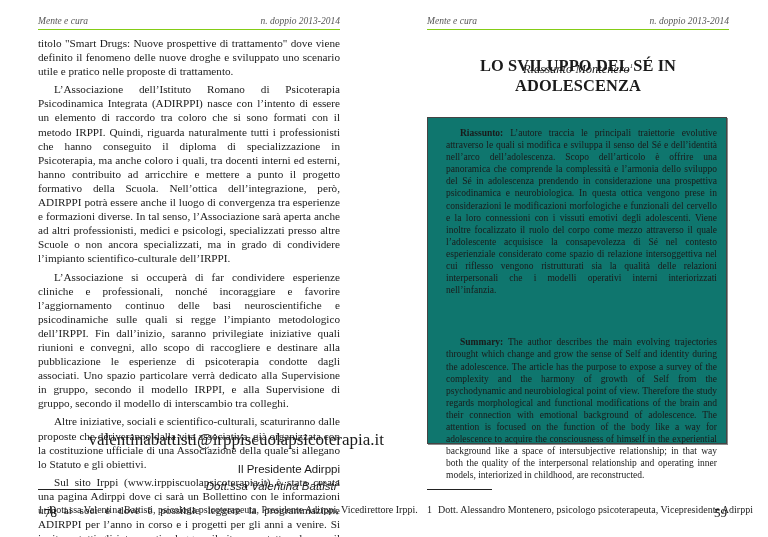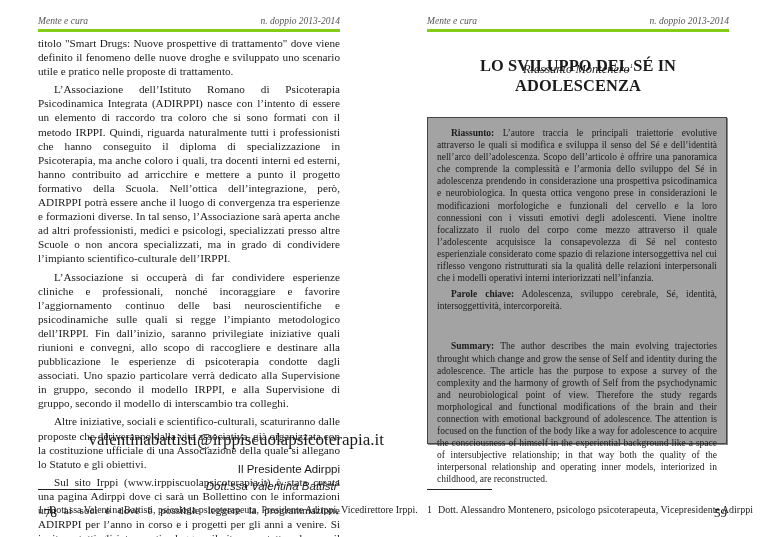--- a/index.html
+++ b/index.html
@@ -4,21 +4,21 @@
 <style>
   html, body { margin:0; padding:0; background:#ffffff; }
   body { width:768px; height:537px; position:relative; overflow:hidden;
          font-family:"DejaVu Serif", "Liberation Serif", serif; color:#1a1a1a; }
   .page { position:absolute; top:0; height:537px; width:384px; }
   .page.left { left:0; }
   .page.right { left:384px; }
   .col { position:absolute; width:302px; }
   .page.left .col { left:38px; }
   .running-head { position:absolute; top:16px; width:302px; height:13px;
-                  border-bottom:3px solid #84cc16;
+                  border-bottom:1px solid #84cc16;
                   font-family:"Liberation Serif", serif; font-style:italic;
                   font-size:9.5px; color:#555; }
   .page.left .running-head { left:38px; }
   .page.right .running-head { left:43px; }
   .running-head .l { position:absolute; left:0; top:0; }
   .running-head .r { position:absolute; right:0; top:0; }
   .body-text { top:36px; font-family:"Liberation Serif", serif; font-size:11.2px;
                line-height:14.1px; text-align:justify; hyphens:auto; }
   .body-text p { margin:0 0 4px 0; text-indent:16px; }
   .body-text p.noindent { text-indent:0; }
@@ -39,27 +39,27 @@
   .page-number { position:absolute; top:505px; font-family:"Liberation Serif", serif;
                  font-size:13px; }
   .page.left .page-number { left:44px; }
   .page.right .page-number { left:330px; }
   .title { position:absolute; top:36px; left:43px; width:302px; text-align:center;
            font-family:"Liberation Serif", serif; font-weight:bold; font-size:16.4px;
            letter-spacing:0.1px;margin-top:20px; }
   .author { position:absolute; top:62px; left:43px; width:302px; text-align:center;
             font-family:"Liberation Serif", serif; font-style:italic; font-size:12.5px; }
   .abstract-box { position:absolute; top:117px; left:43px; width:300px; height:327px;
-                  background:#a3a3a3; border:1px solid #444;
+                  background:#0f766e; border:1px solid #444;
                   box-shadow:1px 1px 0 #8a8a8a; box-sizing:border-box;
-                  padding:9px 9px 0 9px; }
+                  padding:9px 9px 0 18px; }
   .abstract-box p { margin:0; font-family:"Liberation Serif", serif; font-size:9.5px;
                     line-height:12.1px; text-align:justify; text-indent:14px; }
   .abstract-box p + p { margin-top:4px; }
-  .abstract-box p.gap { margin-top:28px; }
+  .abstract-box p.gap { margin-top:40px; }
   .abstract-box b { font-weight:bold; }
 </style>
 </head>
 <body>
 
 <div class="page left">
   <div class="running-head">
     <span class="l">Mente e cura</span>
     <span class="r">n. doppio 2013-2014</span>
   </div>
@@ -90,21 +90,20 @@
   <div class="running-head">
     <span class="l">Mente e cura</span>
     <span class="r">n. doppio 2013-2014</span>
   </div>
 
   <div class="title">LO SVILUPPO DEL SÉ IN ADOLESCENZA</div>
   <div class="author"><span>Riassunto Montenero</span><sup>1</sup></div>
 
   <div class="abstract-box">
     <p><b>Riassunto:</b><span> L’autore traccia le principali traiettorie evolutive attraverso le quali si modifica e sviluppa il senso del Sé e dell’identità nell’arco dell’adolescenza. Scopo dell’articolo è offrire una panoramica che comprende la complessità e l’armonia dello sviluppo del Sé in adolescenza prendendo in considerazione una prospettiva psicodinamica e neurobiologica. In questa ottica vengono prese in considerazioni le modificazioni morfologiche e funzionali del cervello e la loro connessioni con i vissuti emotivi degli adolescenti. Viene inoltre focalizzato il ruolo del corpo come mezzo attraverso il quale l’adolescente acquisisce la consapevolezza di Sé nel contesto esperienziale considerato come spazio di relazione intersoggettiva nel cui riflesso vengono ristrutturati sia la qualità delle relazioni interpersonali che i modelli operativi interni interiorizzati nell’infanzia.</span></p>
-    <p><b>Parole chiave:</b><span> Adolescenza, sviluppo cerebrale, Sé, identità, intersoggettività, intercorporeità.</span></p>
     <p class="gap"><b>Summary:</b><span> The author describes the main evolving trajectories throught which change and grow the sense of Self and identity during the adolescence. The article has the purpose to expose a survey of the complexity and the harmony of growth of Self from the psychodynamic and neurobiological point of view. Therefore the study regards morphological and functional modifications of the brain and their connection with emotional background of adolescence. The attention is focused on the function of the body like a way for adolescence to acquire the consciousness of himself in the experiential background like a space of intersubjective relationship; in that way both the quality of the interpersonal relationship and operating inner models, interiorized in childhood, are reconstructed.</span></p>
   </div>
 
   <div class="fn-rule"></div>
   <div class="footnote">
     <span class="num">1</span><span>Dott. Alessandro Montenero, psicologo psicoterapeuta, Vicepresidente Adirppi</span>
   </div>
   <div class="page-number">59</div>
 </div>
 

